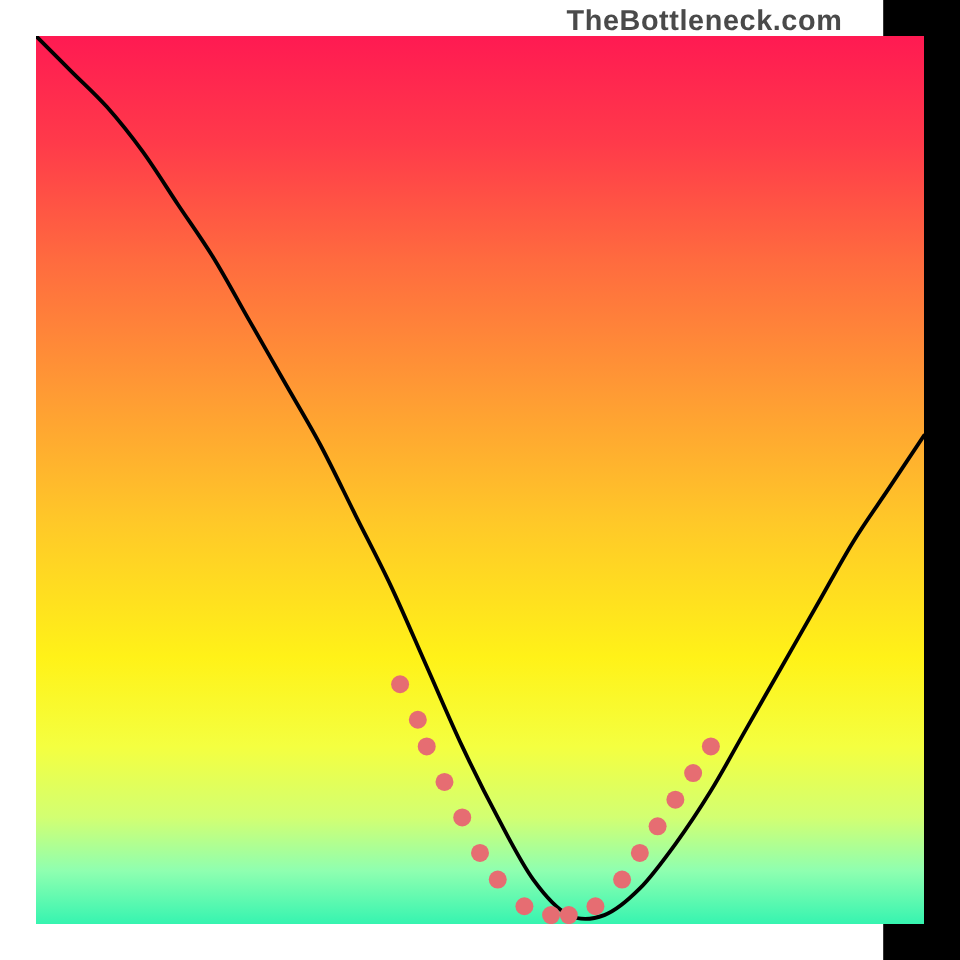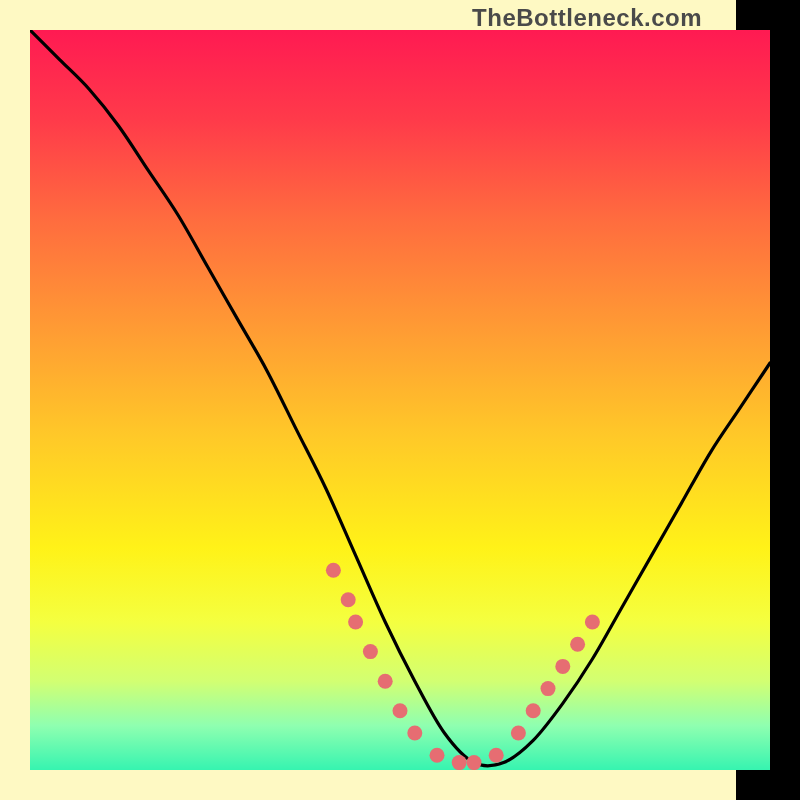--- a/index.html
+++ b/index.html
@@ -9,21 +9,21 @@
     height: 800px;
     background: #000;
     overflow: hidden;
   }
   .frame {
     position: absolute;
     left: 0;
     top: 0;
     width: 736px;
     height: 800px;
-    background: #fef9c3;
+    background: #ffffff;
   }
   .plot-area {
     position: absolute;
     left: 30px;
     top: 30px;
     width: 740px;
     height: 740px;
     overflow: hidden;
   }
   .grad {

